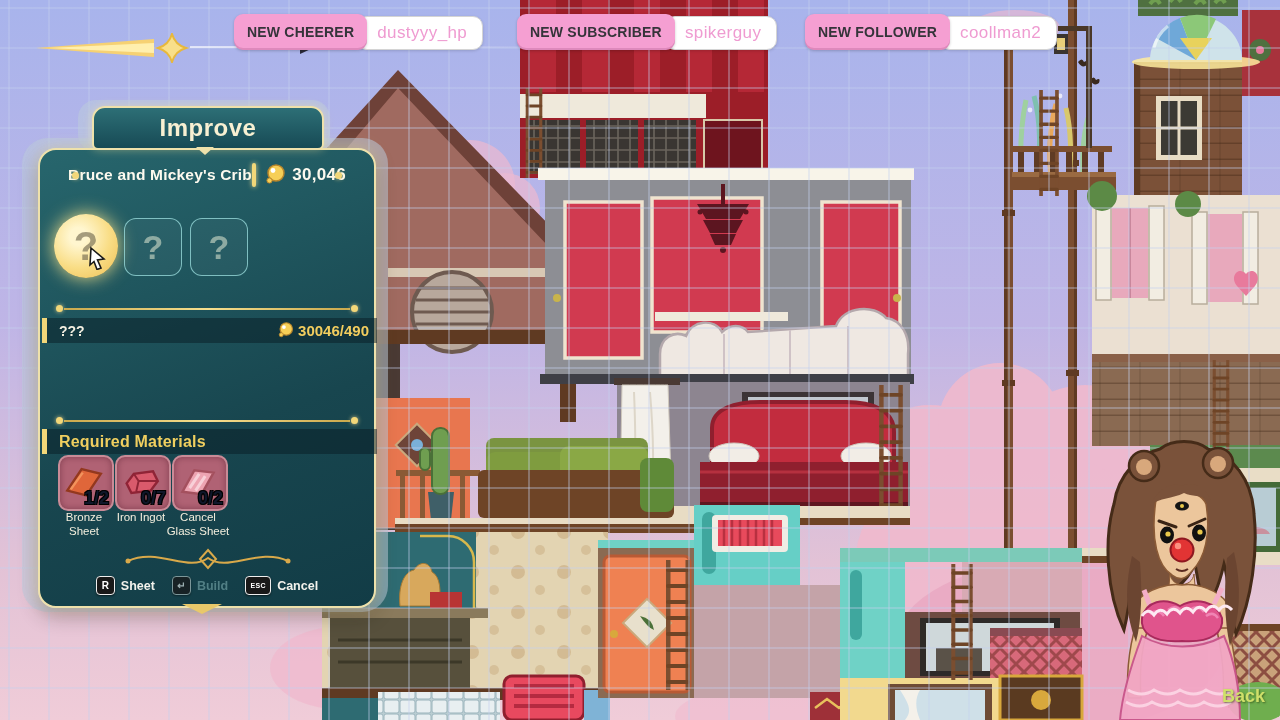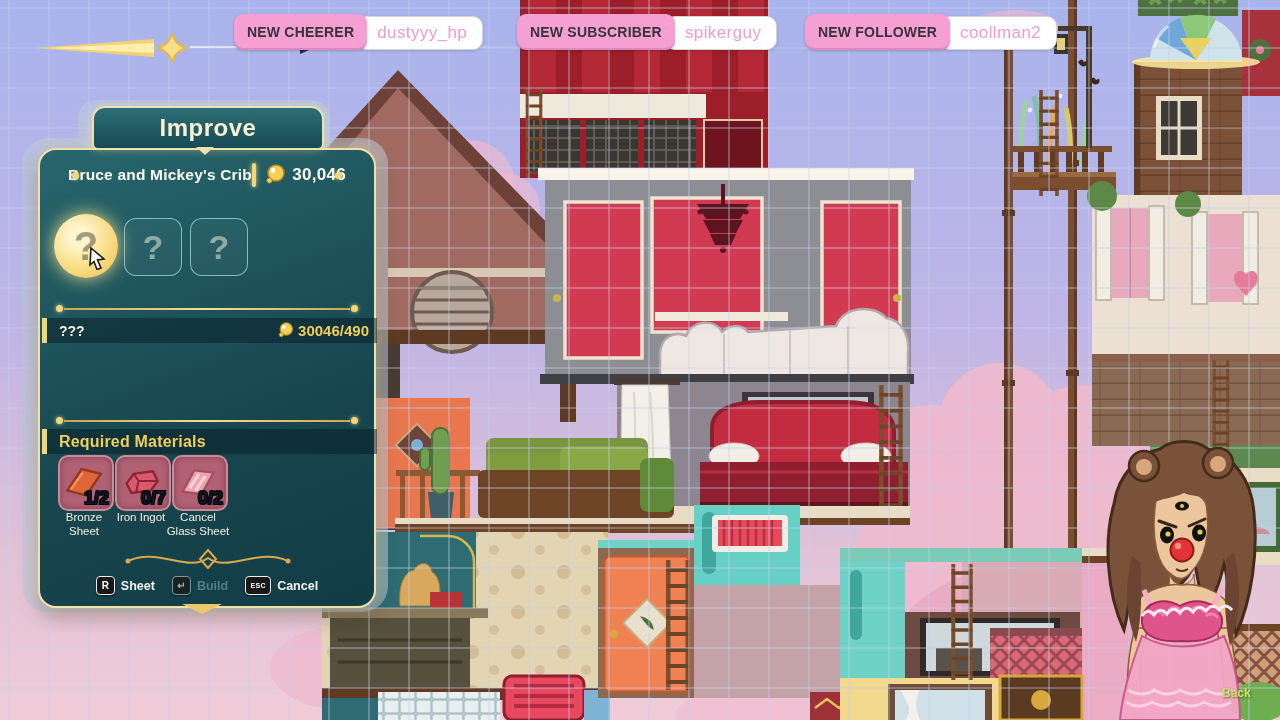--- a/index.html
+++ b/index.html
@@ -88,21 +88,21 @@
         gap:17px;align-items:center;}
   .action{display:flex;align-items:center;gap:6px;color:#f2f2ec;font-size:12.5px;font-weight:bold;}
   .key{width:17px;height:17px;background:#191919;border:1.6px solid #eee;border-radius:4px;
         color:#fff;font-weight:bold;font-size:10px;display:flex;align-items:center;
         justify-content:center;box-shadow:0 1px 2px rgba(0,0,0,.5);}
   .key.esc{width:24px;font-size:7px;letter-spacing:.3px;}
   .action.disabled{color:#517f85;}
   .action.disabled .key{opacity:.75;border-color:#9fb5b5;color:#c9d4d4;}
   
   .back{position:absolute;left:1222px;top:686px;z-index:6;color:#cfe06a;font-weight:bold;
-        font-size:12px;text-shadow:1px 1px 2px rgba(40,60,10,.6);}
+        font-size:18px;text-shadow:1px 1px 2px rgba(40,60,10,.6);}
 </style>
 </head>
 <body>
 
 <div class="stage">
 
   <svg id="scene" width="1280" height="720" viewBox="0 0 1280 720">
     <defs>
       <linearGradient id="sky" x1="0" y1="0" x2="0" y2="1">
         <stop offset="0" stop-color="#a8b4ec"></stop>

